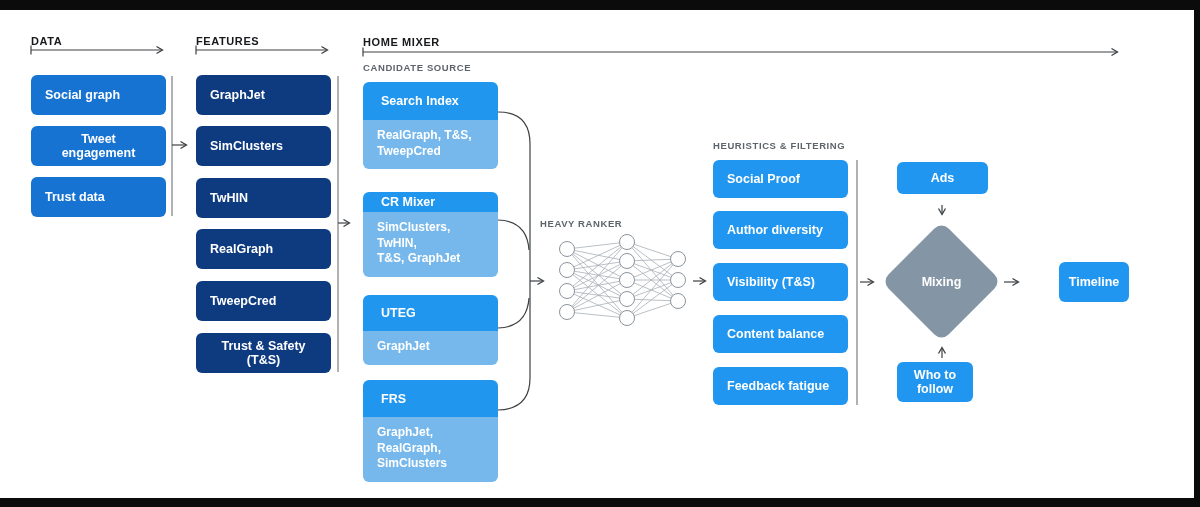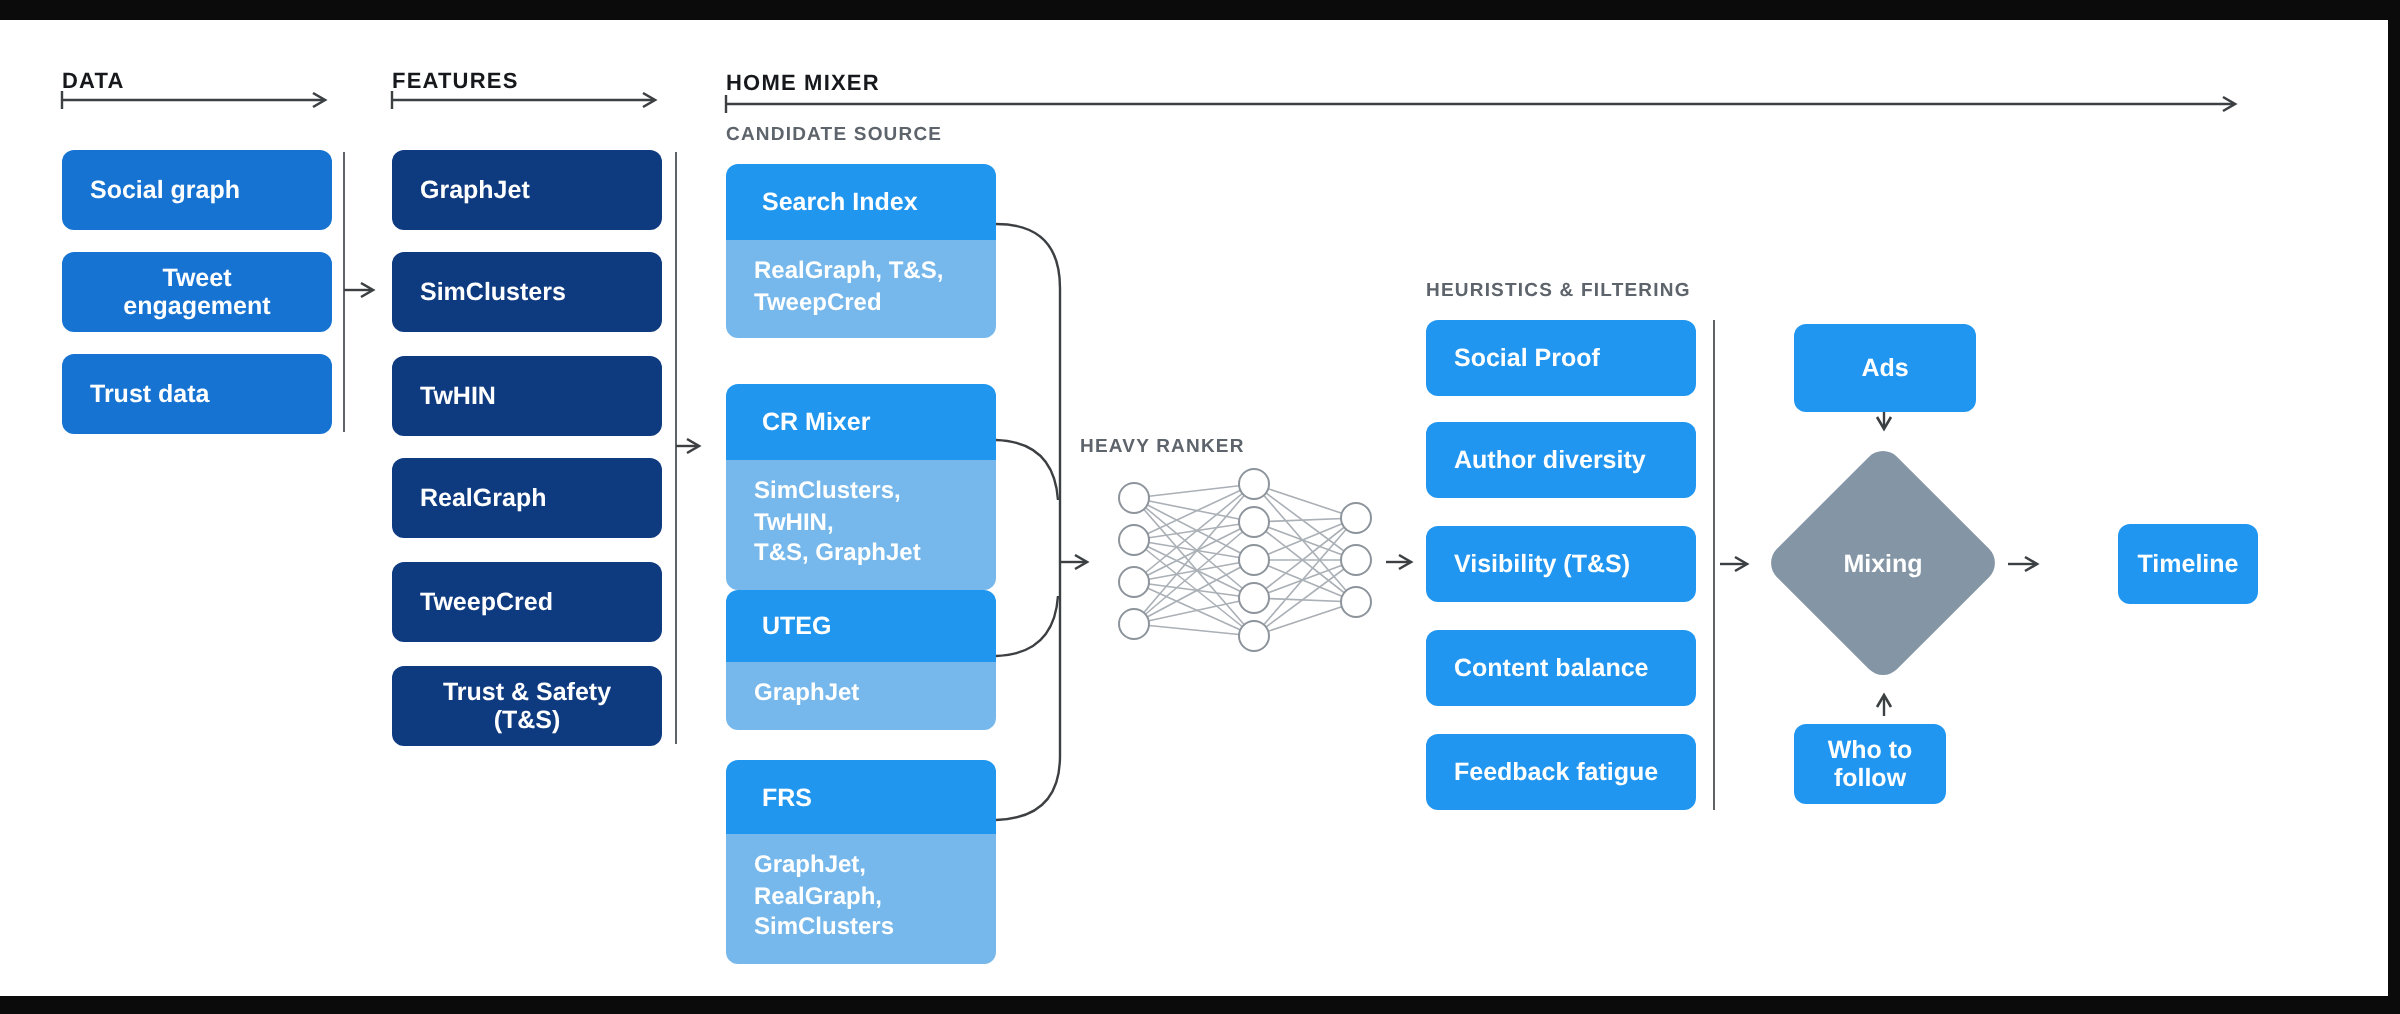--- a/index.html
+++ b/index.html
@@ -151,21 +151,21 @@
     </div>
 
   <div class="sub-h" style="left:363px;top:62px">CANDIDATE SOURCE</div>
 
   <div class="cand" style="top:82px">
     <div class="hd" style="height:38px">Search Index</div>
     <div class="sub">RealGraph, T&amp;S,
 TweepCred</div>
   </div>
   <div class="cand" style="top:192px">
-    <div class="hd" style="height:38px">CR Mixer</div>
+    <div class="hd" style="height:20px">CR Mixer</div>
     <div class="sub">SimClusters, TwHIN,
 T&amp;S, GraphJet</div>
   </div>
   <div class="cand" style="top:295px">
     <div class="hd" style="height:36px">UTEG</div>
     <div class="sub">GraphJet</div>
   </div>
   <div class="cand" style="top:380px">
     <div class="hd" style="height:37px">FRS</div>
     <div class="sub">GraphJet, RealGraph,
@@ -184,21 +184,21 @@
   <div class="box filter" style="top:263px">
       <span>Visibility (T&amp;S)</span>
     </div>
   <div class="box filter" style="top:315px">
       <span>Content balance</span>
     </div>
   <div class="box filter" style="top:367px">
       <span>Feedback fatigue</span>
     </div>
 
-  <div class="box center" style="left:897px;top:162px;width:91px;height:44px">
+  <div class="box center" style="left:897px;top:162px;width:91px;height:32px">
       <span>Ads</span>
     </div>
   <div class="diamond"></div>
   <div class="diamond-label">Mixing</div>
   <div class="box center" style="left:897px;top:362px;width:76px;height:40px">
       <span>Who to follow</span>
     </div>
   <div class="box center" style="left:1059px;top:262px;width:70px;height:40px">
       <span>Timeline</span>
     </div>

